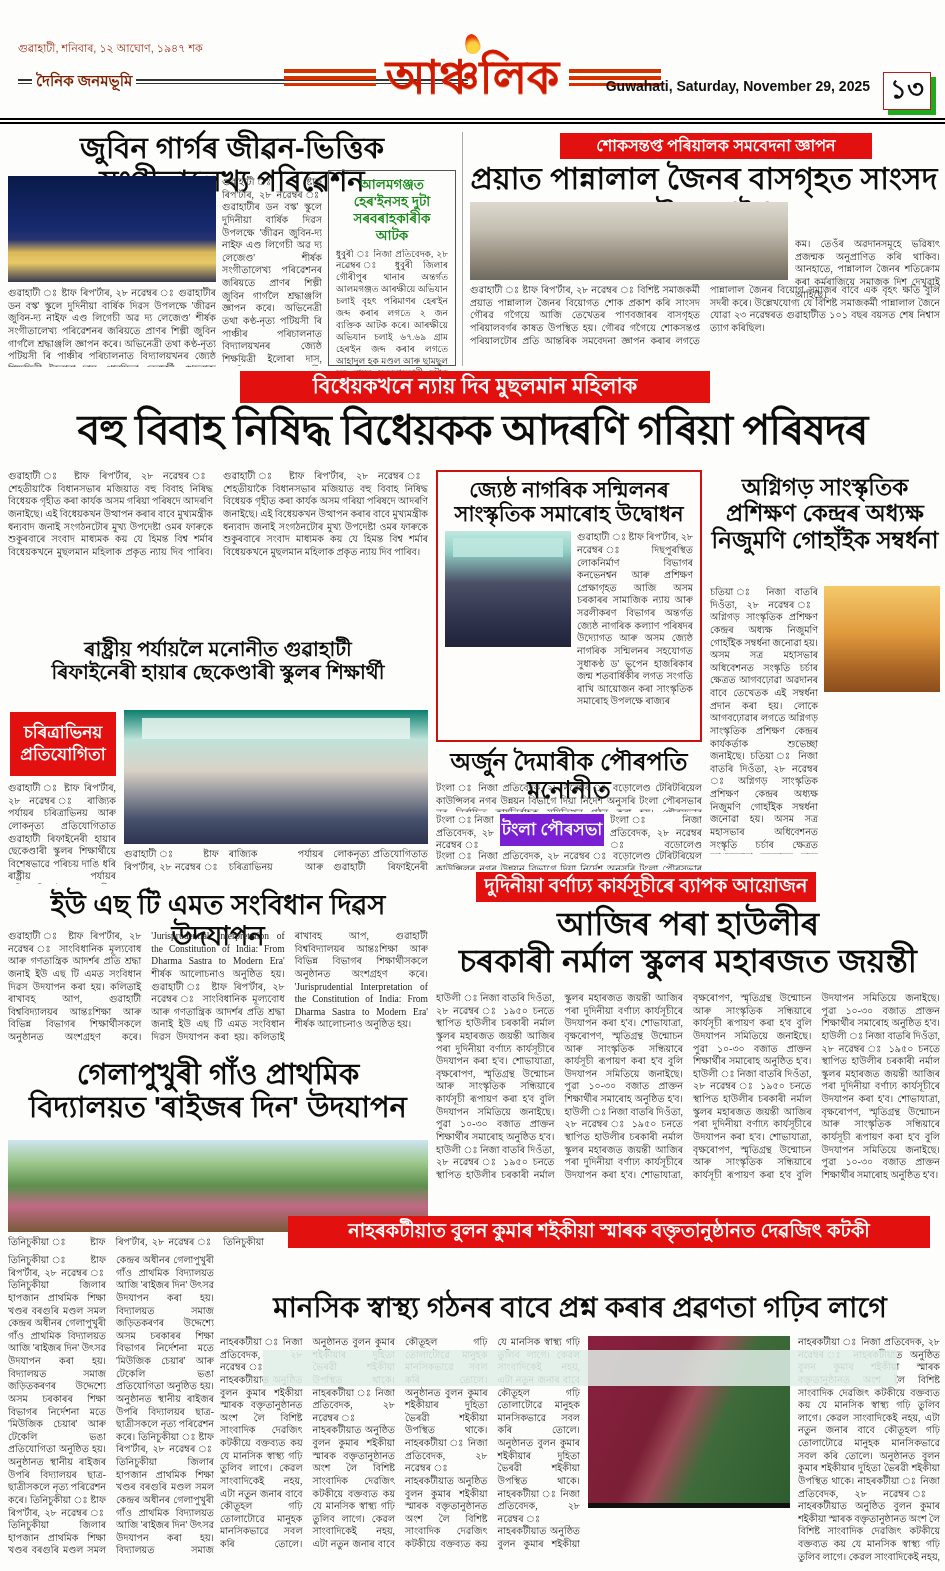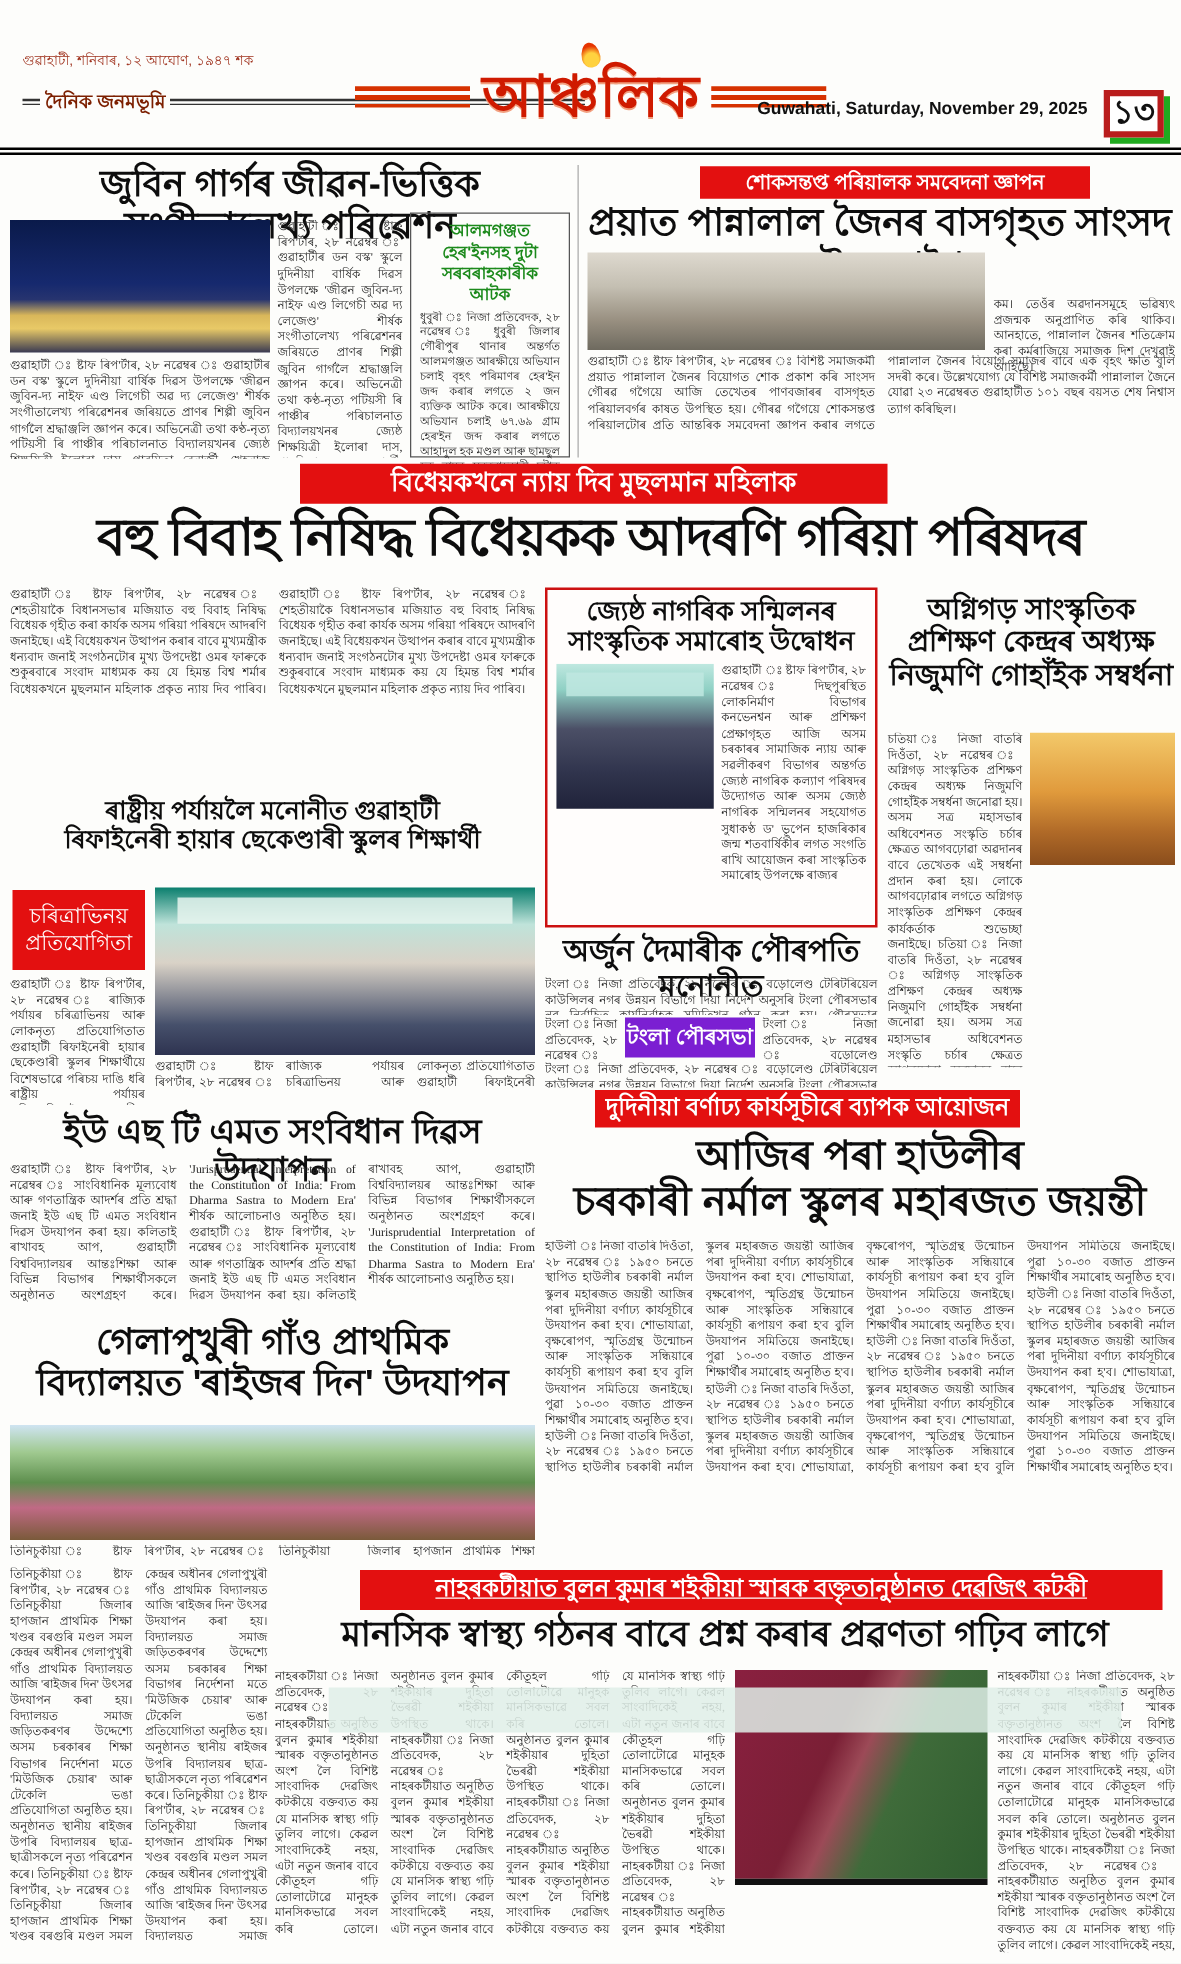--- a/index.html
+++ b/index.html
@@ -11,37 +11,37 @@
   .beng-date { font-size:11px; color:#a03420; font-weight:normal; }
   .paper-row { display:flex; align-items:center; gap:4px; margin-top:10px; width:450px; }
   .paper-name { font-size:15px; font-weight:bold; color:#7c1f00; white-space:nowrap; }
   .dbl-line { height:5px; border-top:2px solid #333; border-bottom:1px solid #333; }
   .dbl-line.sm { width:14px; } .dbl-line.gr { flex:1; }
   .masthead-wrap { display:flex; align-items:center; gap:10px; justify-content:center; }
   .mast-lines { width:92px; height:17px; background:repeating-linear-gradient(180deg,#d63200 0 4px,transparent 4px 7px); }
   .masthead { font-size:46px; font-weight:800; color:#cf1a00; line-height:1; text-shadow:0 1px 0 #f2a080; }
   .flame { width:15px; height:20px; border-radius:50% 50% 50% 50% / 62% 62% 38% 38%; background:radial-gradient(circle at 50% 70%, #ffd23f 0 35%, #e63400 70%); transform:rotate(-12deg); }
   .eng-date { font-size:14px; font-weight:bold; color:#111; }
-  .pagenum-box { width:48px; height:38px; background:#fff; border:5px solid #b91c1c; box-shadow:5px 5px 0 #1faa1f; display:flex; align-items:center; justify-content:center; font-size:26px; font-weight:800; color:#111; }
+  .pagenum-box { width:48px; height:38px; background:#fff; border:1px solid #b91c1c; box-shadow:5px 5px 0 #1faa1f; display:flex; align-items:center; justify-content:center; font-size:26px; font-weight:800; color:#111; }
   .hdr-rule { border-top:2px solid #000; border-bottom:2px solid #000; height:6px; }
 
   
   .kicker { background:#e31010; color:#fff; font-weight:800; display:flex; align-items:center; justify-content:center; text-align:center; }
   .hl { font-weight:800; color:#0d0d0d; text-align:center; line-height:1.15; }
   .pre { white-space:pre-line; }
   .body-text { font-size:9.5px; line-height:1.33; text-align:justify; color:#232323; overflow:hidden; word-break:break-word; font-family:"Liberation Serif", serif; }
   .c2 { column-count:2; column-gap:10px; }
   .c3 { column-count:3; column-gap:10px; }
   .c4 { column-count:4; column-gap:10px; }
   .vrule { width:1px; background:#aaa; }
 
   
   .green-box { border:1.5px solid #555; padding:6px 7px; }
   .green-title { color:#1c8a1c; font-weight:800; font-size:13.5px; text-align:center; line-height:1.25; margin-bottom:4px; }
-  .red-sidebox { background:#e31010; color:#fff; font-weight:400; font-size:17px; text-align:center; display:flex; align-items:center; justify-content:center; line-height:1.3; }
+  .red-sidebox { background:#e31010; color:#fff; font-weight:700; font-size:17px; text-align:center; display:flex; align-items:center; justify-content:center; line-height:1.3; }
   .purple-box { background:#7b1fd2; color:#fff; font-weight:800; font-size:17px; display:flex; align-items:center; justify-content:center; }
   .jy-box { border:2px solid #cc1111; padding:6px 7px; background:#fffdfc; }
 
   
   .photo { overflow:hidden; background:#888; }
   .ph-zubeen { background:linear-gradient(180deg,#0a1a4a 0%,#16296e 48%,#27346f 60%,#d9b75a 72%,#e8c967 82%,#3a3a52 100%); }
   .ph-pannalal { background:linear-gradient(180deg,#ded9cf 0%,#c4bfb2 35%,#988f80 70%,#6e6a5f 100%); }
   .ph-refinery { background:linear-gradient(180deg,#0b7f6e 0%,#bfe3da 22%,#d9d2c7 45%,#46506b 82%,#2e3350 100%); }
   .ph-jyeshtha { background:linear-gradient(180deg,#bfe8e0 0%,#8fd0c4 18%,#4b4f66 45%,#30344d 75%,#20233a 100%); }
   .ph-agnigarh { background:linear-gradient(180deg,#f3c96a 0%,#e09a3c 45%,#b06a28 75%,#8a4d1c 100%); }
@@ -142,21 +142,21 @@
   <div class="abs hl pre" style="left:436px; top:906px; width:504px; font-size:32px;">আজিৰ পৰা হাউলীৰ
 চৰকাৰী নৰ্মাল স্কুলৰ মহাৰজত জয়ন্তী</div>
   <div class="abs body-text c4" style="left:436px; top:992px; width:504px; height:258px;">হাউলী ঃ নিজা বাতৰি দিওঁতা, ২৮ নৱেম্বৰ ঃ ১৯৫০ চনতে স্থাপিত হাউলীৰ চৰকাৰী নৰ্মাল স্কুলৰ মহাৰজত জয়ন্তী আজিৰ পৰা দুদিনীয়া বৰ্ণাঢ্য কাৰ্যসূচীৰে উদযাপন কৰা হ'ব। শোভাযাত্ৰা, বৃক্ষৰোপণ, স্মৃতিগ্ৰন্থ উন্মোচন আৰু সাংস্কৃতিক সন্ধিয়াৰে কাৰ্যসূচী ৰূপায়ণ কৰা হ'ব বুলি উদযাপন সমিতিয়ে জনাইছে। পুৱা ১০-৩০ বজাত প্ৰাক্তন শিক্ষাৰ্থীৰ সমাৰোহ অনুষ্ঠিত হ'ব। হাউলী ঃ নিজা বাতৰি দিওঁতা, ২৮ নৱেম্বৰ ঃ ১৯৫০ চনতে স্থাপিত হাউলীৰ চৰকাৰী নৰ্মাল স্কুলৰ মহাৰজত জয়ন্তী আজিৰ পৰা দুদিনীয়া বৰ্ণাঢ্য কাৰ্যসূচীৰে উদযাপন কৰা হ'ব। শোভাযাত্ৰা, বৃক্ষৰোপণ, স্মৃতিগ্ৰন্থ উন্মোচন আৰু সাংস্কৃতিক সন্ধিয়াৰে কাৰ্যসূচী ৰূপায়ণ কৰা হ'ব বুলি উদযাপন সমিতিয়ে জনাইছে। পুৱা ১০-৩০ বজাত প্ৰাক্তন শিক্ষাৰ্থীৰ সমাৰোহ অনুষ্ঠিত হ'ব। হাউলী ঃ নিজা বাতৰি দিওঁতা, ২৮ নৱেম্বৰ ঃ ১৯৫০ চনতে স্থাপিত হাউলীৰ চৰকাৰী নৰ্মাল স্কুলৰ মহাৰজত জয়ন্তী আজিৰ পৰা দুদিনীয়া বৰ্ণাঢ্য কাৰ্যসূচীৰে উদযাপন কৰা হ'ব। শোভাযাত্ৰা, বৃক্ষৰোপণ, স্মৃতিগ্ৰন্থ উন্মোচন আৰু সাংস্কৃতিক সন্ধিয়াৰে কাৰ্যসূচী ৰূপায়ণ কৰা হ'ব বুলি উদযাপন সমিতিয়ে জনাইছে। পুৱা ১০-৩০ বজাত প্ৰাক্তন শিক্ষাৰ্থীৰ সমাৰোহ অনুষ্ঠিত হ'ব। হাউলী ঃ নিজা বাতৰি দিওঁতা, ২৮ নৱেম্বৰ ঃ ১৯৫০ চনতে স্থাপিত হাউলীৰ চৰকাৰী নৰ্মাল স্কুলৰ মহাৰজত জয়ন্তী আজিৰ পৰা দুদিনীয়া বৰ্ণাঢ্য কাৰ্যসূচীৰে উদযাপন কৰা হ'ব। শোভাযাত্ৰা, বৃক্ষৰোপণ, স্মৃতিগ্ৰন্থ উন্মোচন আৰু সাংস্কৃতিক সন্ধিয়াৰে কাৰ্যসূচী ৰূপায়ণ কৰা হ'ব বুলি উদযাপন সমিতিয়ে জনাইছে। পুৱা ১০-৩০ বজাত প্ৰাক্তন শিক্ষাৰ্থীৰ সমাৰোহ অনুষ্ঠিত হ'ব। হাউলী ঃ নিজা বাতৰি দিওঁতা, ২৮ নৱেম্বৰ ঃ ১৯৫০ চনতে স্থাপিত হাউলীৰ চৰকাৰী নৰ্মাল স্কুলৰ মহাৰজত জয়ন্তী আজিৰ পৰা দুদিনীয়া বৰ্ণাঢ্য কাৰ্যসূচীৰে উদযাপন কৰা হ'ব। শোভাযাত্ৰা, বৃক্ষৰোপণ, স্মৃতিগ্ৰন্থ উন্মোচন আৰু সাংস্কৃতিক সন্ধিয়াৰে কাৰ্যসূচী ৰূপায়ণ কৰা হ'ব বুলি উদযাপন সমিতিয়ে জনাইছে। পুৱা ১০-৩০ বজাত প্ৰাক্তন শিক্ষাৰ্থীৰ সমাৰোহ অনুষ্ঠিত হ'ব।</div>
 
   <div class="abs hl pre" style="left:8px; top:1058px; width:420px; font-size:29px;">গেলাপুখুৰী গাঁও প্ৰাথমিক
 বিদ্যালয়ত 'ৰাইজৰ দিন' উদযাপন</div>
   <div class="abs photo ph-gelapukhuri" style="left:8px; top:1140px; width:420px; height:92px;"></div>
   <div class="abs body-text c4" style="left:8px; top:1236px; width:420px; height:15px;">তিনিচুকীয়া ঃ ষ্টাফ ৰিপ'ৰ্টাৰ, ২৮ নৱেম্বৰ ঃ তিনিচুকীয়া জিলাৰ হাপজান প্ৰাথমিক শিক্ষা খণ্ডৰ বৰগুৰি মণ্ডল সমল কেন্দ্ৰৰ অধীনৰ গেলাপুখুৰী গাঁও প্ৰাথমিক বিদ্যালয়ত আজি 'ৰাইজৰ দিন' উৎসৱ উদযাপন কৰা হয়। বিদ্যালয়ত সমাজ জড়িতকৰণৰ উদ্দেশ্যে অসম চৰকাৰৰ শিক্ষা বিভাগৰ নিৰ্দেশনা মতে 'মিউজিক চেয়াৰ' আৰু টেকেলি ভঙা প্ৰতিযোগিতা অনুষ্ঠিত হয়। অনুষ্ঠানত স্থানীয় ৰাইজৰ উপৰি বিদ্যালয়ৰ ছাত্ৰ-ছাত্ৰীসকলে নৃত্য পৰিৱেশন কৰে।</div>
   <div class="abs body-text c2" style="left:8px; top:1254px; width:206px; height:304px;">তিনিচুকীয়া ঃ ষ্টাফ ৰিপ'ৰ্টাৰ, ২৮ নৱেম্বৰ ঃ তিনিচুকীয়া জিলাৰ হাপজান প্ৰাথমিক শিক্ষা খণ্ডৰ বৰগুৰি মণ্ডল সমল কেন্দ্ৰৰ অধীনৰ গেলাপুখুৰী গাঁও প্ৰাথমিক বিদ্যালয়ত আজি 'ৰাইজৰ দিন' উৎসৱ উদযাপন কৰা হয়। বিদ্যালয়ত সমাজ জড়িতকৰণৰ উদ্দেশ্যে অসম চৰকাৰৰ শিক্ষা বিভাগৰ নিৰ্দেশনা মতে 'মিউজিক চেয়াৰ' আৰু টেকেলি ভঙা প্ৰতিযোগিতা অনুষ্ঠিত হয়। অনুষ্ঠানত স্থানীয় ৰাইজৰ উপৰি বিদ্যালয়ৰ ছাত্ৰ-ছাত্ৰীসকলে নৃত্য পৰিৱেশন কৰে। তিনিচুকীয়া ঃ ষ্টাফ ৰিপ'ৰ্টাৰ, ২৮ নৱেম্বৰ ঃ তিনিচুকীয়া জিলাৰ হাপজান প্ৰাথমিক শিক্ষা খণ্ডৰ বৰগুৰি মণ্ডল সমল কেন্দ্ৰৰ অধীনৰ গেলাপুখুৰী গাঁও প্ৰাথমিক বিদ্যালয়ত আজি 'ৰাইজৰ দিন' উৎসৱ উদযাপন কৰা হয়। বিদ্যালয়ত সমাজ জড়িতকৰণৰ উদ্দেশ্যে অসম চৰকাৰৰ শিক্ষা বিভাগৰ নিৰ্দেশনা মতে 'মিউজিক চেয়াৰ' আৰু টেকেলি ভঙা প্ৰতিযোগিতা অনুষ্ঠিত হয়। অনুষ্ঠানত স্থানীয় ৰাইজৰ উপৰি বিদ্যালয়ৰ ছাত্ৰ-ছাত্ৰীসকলে নৃত্য পৰিৱেশন কৰে। তিনিচুকীয়া ঃ ষ্টাফ ৰিপ'ৰ্টাৰ, ২৮ নৱেম্বৰ ঃ তিনিচুকীয়া জিলাৰ হাপজান প্ৰাথমিক শিক্ষা খণ্ডৰ বৰগুৰি মণ্ডল সমল কেন্দ্ৰৰ অধীনৰ গেলাপুখুৰী গাঁও প্ৰাথমিক বিদ্যালয়ত আজি 'ৰাইজৰ দিন' উৎসৱ উদযাপন কৰা হয়। বিদ্যালয়ত সমাজ জড়িতকৰণৰ উদ্দেশ্যে অসম চৰকাৰৰ শিক্ষা বিভাগৰ নিৰ্দেশনা মতে 'মিউজিক চেয়াৰ' আৰু টেকেলি ভঙা প্ৰতিযোগিতা অনুষ্ঠিত হয়। অনুষ্ঠানত স্থানীয় ৰাইজৰ উপৰি বিদ্যালয়ৰ ছাত্ৰ-ছাত্ৰীসকলে নৃত্য পৰিৱেশন কৰে।</div>
 
-  <div class="abs kicker" style="left:288px; top:1256px; width:642px; height:32px; font-size:19px;text-decoration:underline;">নাহৰকটীয়াত বুলন কুমাৰ শইকীয়া স্মাৰক বক্তৃতানুষ্ঠানত দেৱজিৎ কটকী</div>
+  <div class="abs kicker" style="left:288px; top:1216px; width:642px; height:32px; font-size:19px;">নাহৰকটীয়াত বুলন কুমাৰ শইকীয়া স্মাৰক বক্তৃতানুষ্ঠানত দেৱজিৎ কটকী</div>
   <div class="abs hl" style="left:220px; top:1292px; width:720px; font-size:28px; white-space:nowrap;">মানসিক স্বাস্থ্য গঠনৰ বাবে প্ৰশ্ন কৰাৰ প্ৰৱণতা গঢ়িব লাগে</div>
   <div class="abs" style="left:220px; top:1336px; width:720px; height:226px; display:flex; gap:8px;">
     <div class="body-text c4" style="width:360px; height:226px;">নাহৰকটীয়া ঃ নিজা প্ৰতিবেদক, ২৮ নৱেম্বৰ ঃ নাহৰকটীয়াত অনুষ্ঠিত বুলন কুমাৰ শইকীয়া স্মাৰক বক্তৃতানুষ্ঠানত অংশ লৈ বিশিষ্ট সাংবাদিক দেৱজিৎ কটকীয়ে বক্তব্যত কয় যে মানসিক স্বাস্থ্য গঢ়ি তুলিব লাগে। কেৱল সাংবাদিকেই নহয়, এটা নতুন জনাৰ বাবে কৌতূহল গঢ়ি তোলাটোৱে মানুহক মানসিকভাৱে সবল কৰি তোলে। অনুষ্ঠানত বুলন কুমাৰ শইকীয়াৰ দুহিতা ভৈৰৱী শইকীয়া উপস্থিত থাকে। নাহৰকটীয়া ঃ নিজা প্ৰতিবেদক, ২৮ নৱেম্বৰ ঃ নাহৰকটীয়াত অনুষ্ঠিত বুলন কুমাৰ শইকীয়া স্মাৰক বক্তৃতানুষ্ঠানত অংশ লৈ বিশিষ্ট সাংবাদিক দেৱজিৎ কটকীয়ে বক্তব্যত কয় যে মানসিক স্বাস্থ্য গঢ়ি তুলিব লাগে। কেৱল সাংবাদিকেই নহয়, এটা নতুন জনাৰ বাবে কৌতূহল গঢ়ি তোলাটোৱে মানুহক মানসিকভাৱে সবল কৰি তোলে। অনুষ্ঠানত বুলন কুমাৰ শইকীয়াৰ দুহিতা ভৈৰৱী শইকীয়া উপস্থিত থাকে। নাহৰকটীয়া ঃ নিজা প্ৰতিবেদক, ২৮ নৱেম্বৰ ঃ নাহৰকটীয়াত অনুষ্ঠিত বুলন কুমাৰ শইকীয়া স্মাৰক বক্তৃতানুষ্ঠানত অংশ লৈ বিশিষ্ট সাংবাদিক দেৱজিৎ কটকীয়ে বক্তব্যত কয় যে মানসিক স্বাস্থ্য গঢ়ি তুলিব লাগে। কেৱল সাংবাদিকেই নহয়, এটা নতুন জনাৰ বাবে কৌতূহল গঢ়ি তোলাটোৱে মানুহক মানসিকভাৱে সবল কৰি তোলে। অনুষ্ঠানত বুলন কুমাৰ শইকীয়াৰ দুহিতা ভৈৰৱী শইকীয়া উপস্থিত থাকে। নাহৰকটীয়া ঃ নিজা প্ৰতিবেদক, ২৮ নৱেম্বৰ ঃ নাহৰকটীয়াত অনুষ্ঠিত বুলন কুমাৰ শইকীয়া স্মাৰক বক্তৃতানুষ্ঠানত অংশ লৈ বিশিষ্ট সাংবাদিক দেৱজিৎ কটকীয়ে বক্তব্যত কয় যে মানসিক স্বাস্থ্য গঢ়ি তুলিব লাগে। কেৱল সাংবাদিকেই নহয়, এটা নতুন জনাৰ বাবে কৌতূহল গঢ়ি তোলাটোৱে মানুহক মানসিকভাৱে সবল কৰি তোলে। অনুষ্ঠানত বুলন কুমাৰ শইকীয়াৰ দুহিতা ভৈৰৱী শইকীয়া উপস্থিত থাকে।</div>
     <div class="photo ph-monk" style="width:202px; height:172px;">
       <div class="ph-banner" style="background:#dfeee8;"></div>
     </div>
     <div class="body-text" style="flex:1; height:226px;">নাহৰকটীয়া ঃ নিজা প্ৰতিবেদক, ২৮ নৱেম্বৰ ঃ নাহৰকটীয়াত অনুষ্ঠিত বুলন কুমাৰ শইকীয়া স্মাৰক বক্তৃতানুষ্ঠানত অংশ লৈ বিশিষ্ট সাংবাদিক দেৱজিৎ কটকীয়ে বক্তব্যত কয় যে মানসিক স্বাস্থ্য গঢ়ি তুলিব লাগে। কেৱল সাংবাদিকেই নহয়, এটা নতুন জনাৰ বাবে কৌতূহল গঢ়ি তোলাটোৱে মানুহক মানসিকভাৱে সবল কৰি তোলে। অনুষ্ঠানত বুলন কুমাৰ শইকীয়াৰ দুহিতা ভৈৰৱী শইকীয়া উপস্থিত থাকে। নাহৰকটীয়া ঃ নিজা প্ৰতিবেদক, ২৮ নৱেম্বৰ ঃ নাহৰকটীয়াত অনুষ্ঠিত বুলন কুমাৰ শইকীয়া স্মাৰক বক্তৃতানুষ্ঠানত অংশ লৈ বিশিষ্ট সাংবাদিক দেৱজিৎ কটকীয়ে বক্তব্যত কয় যে মানসিক স্বাস্থ্য গঢ়ি তুলিব লাগে। কেৱল সাংবাদিকেই নহয়, এটা নতুন জনাৰ বাবে কৌতূহল গঢ়ি তোলাটোৱে মানুহক মানসিকভাৱে সবল কৰি তোলে। অনুষ্ঠানত বুলন কুমাৰ শইকীয়াৰ দুহিতা ভৈৰৱী শইকীয়া উপস্থিত থাকে।</div>
   </div>
 
 </div>

